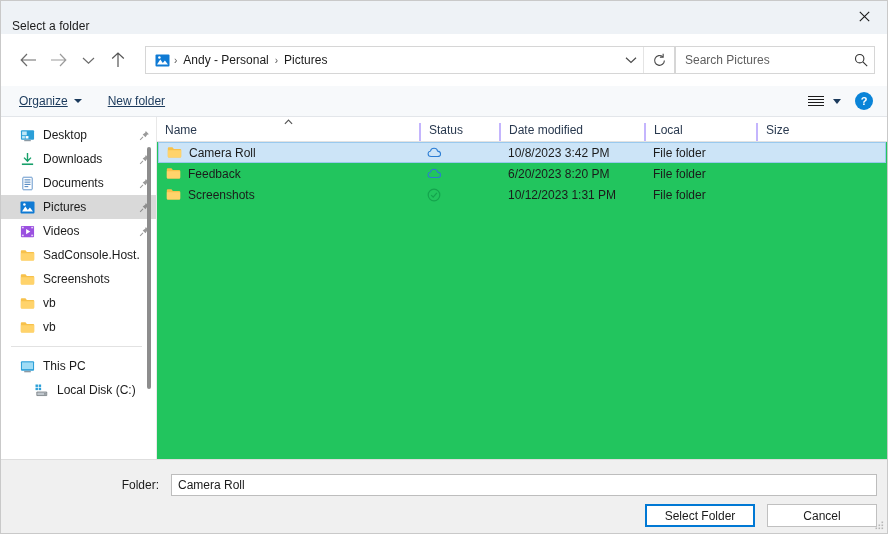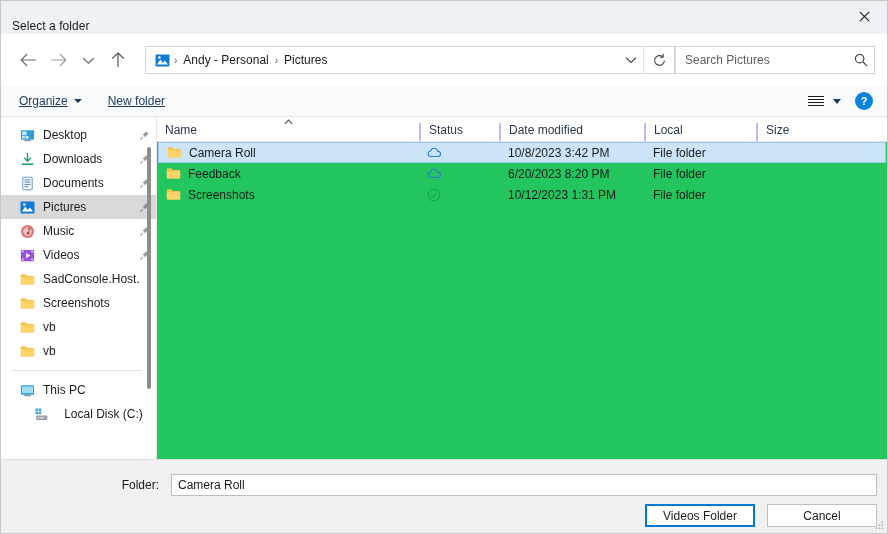--- a/index.html
+++ b/index.html
@@ -240,21 +240,21 @@
     height: 24px;
     display: flex;
     align-items: center;
     padding-left: 18px;
     padding-right: 6px;
     box-sizing: border-box;
     cursor: default;
     position: relative;
   }
   .side-item.selected { background: #d9d9d9; }
-  .side-item.indent { padding-left: 32px; text-align: center; }
+  .side-item.indent { padding-left: 32px; }
   .side-ico {
     width: 16px; height: 16px;
     flex: 0 0 16px;
     margin-right: 8px;
     display:flex;align-items:center;justify-content:center;
   }
   .side-label {
     font-size: 12px;
     color: #1b1b1b;
     white-space: nowrap;
@@ -602,37 +602,20 @@
         </span>
         <span class="side-label">Pictures</span>
         <span class="pin">
           <svg width="11" height="11" viewBox="0 0 12 12">
             <path d="M7.4 1.2 L10.8 4.6 L8.9 5.3 L7.1 8 L4 4.9 L6.7 3.1 Z" fill="#8e8e8e"></path>
             <path d="M4.4 7.6 L1.2 10.8" stroke="#8e8e8e" stroke-width="1.1"></path>
           </svg>
         </span>
       </div>
 
-      <div class="side-item">
-        <span class="side-ico">
-          <svg width="15" height="15" viewBox="0 0 16 16">
-            <circle cx="8" cy="8" r="7" fill="#e07b7b"></circle>
-            <circle cx="8" cy="8" r="4.4" fill="#f3c4c4"></circle>
-            <path d="M9.6 4.3 L9.6 9.6 M9.6 4.3 L11.6 5" stroke="#b23b3b" stroke-width="1"></path>
-            <circle cx="8.5" cy="9.8" r="1.3" fill="#b23b3b"></circle>
-          </svg>
-        </span>
-        <span class="side-label">Music</span>
-        <span class="pin">
-          <svg width="11" height="11" viewBox="0 0 12 12">
-            <path d="M7.4 1.2 L10.8 4.6 L8.9 5.3 L7.1 8 L4 4.9 L6.7 3.1 Z" fill="#9a9a9a"></path>
-            <path d="M4.4 7.6 L1.2 10.8" stroke="#9a9a9a" stroke-width="1.1"></path>
-          </svg>
-        </span>
-      </div>
 
       <div class="side-item">
         <span class="side-ico">
           <svg width="15" height="15" viewBox="0 0 16 16">
             <rect x="1" y="2" width="14" height="12" rx="1" fill="#9b51e0"></rect>
             <rect x="2" y="3" width="2" height="1.6" fill="#e6d2f7"></rect>
             <rect x="2" y="11.4" width="2" height="1.6" fill="#e6d2f7"></rect>
             <rect x="12" y="3" width="2" height="1.6" fill="#e6d2f7"></rect>
             <rect x="12" y="11.4" width="2" height="1.6" fill="#e6d2f7"></rect>
             <path d="M6.5 5.2 L11 8 L6.5 10.8 Z" fill="#ffffff"></path>
@@ -798,21 +781,21 @@
       </div>
     </div>
   </div>
 
   <div class="footer">
     <div class="folder-row">
       <div class="folder-label">Folder:</div>
       <input class="folder-input" type="text" value="Camera Roll" style="">
     </div>
     <div class="btn-row">
-      <div class="btn primary">Videos Folder</div>
+      <div class="btn primary">Select Folder</div>
       <div class="btn">Cancel</div>
     </div>
     <svg class="grip" viewBox="0 0 10 10">
       <g fill="#b6b6b6">
         <rect x="7.5" y="0.5" width="1.6" height="1.6"></rect>
         <rect x="7.5" y="3.5" width="1.6" height="1.6"></rect>
         <rect x="4.5" y="3.5" width="1.6" height="1.6"></rect>
         <rect x="7.5" y="6.5" width="1.6" height="1.6"></rect>
         <rect x="4.5" y="6.5" width="1.6" height="1.6"></rect>
         <rect x="1.5" y="6.5" width="1.6" height="1.6"></rect>

